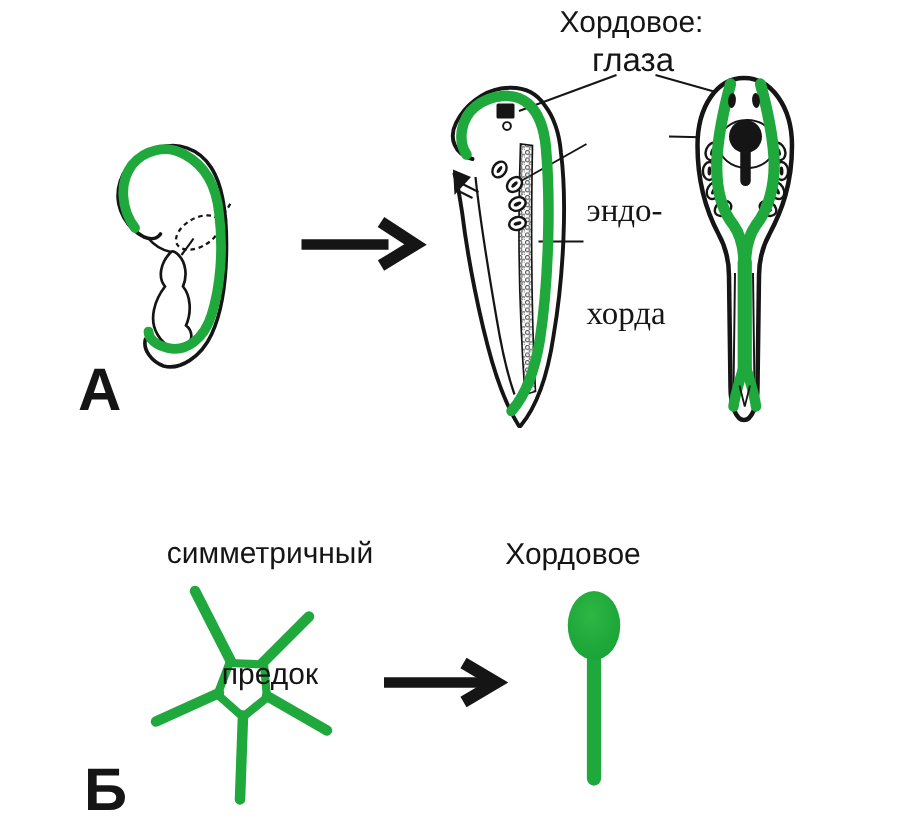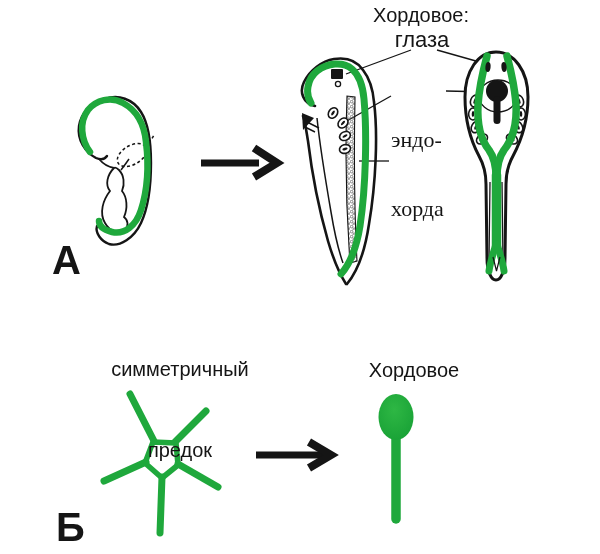--- a/index.html
+++ b/index.html
@@ -177,17 +177,17 @@
   </div>
 
 
   <div class="txt marker" style="left:52px;top:240px;">А</div>
 
   <div class="txt title" style="left:78px;top:302px;width:204px;">
     <div>симметричный</div>
     <div>предок</div>
   </div>
 
-  <div class="txt title" style="left:364px;top:357px;width:100px;">Хордовое</div>
+  <div class="txt title" style="left:332px;top:357px;width:100px;">Хордовое</div>
 
   <div class="txt marker" style="left:56px;top:507px;">Б</div>
 
 </div>
 
 </body></html>

